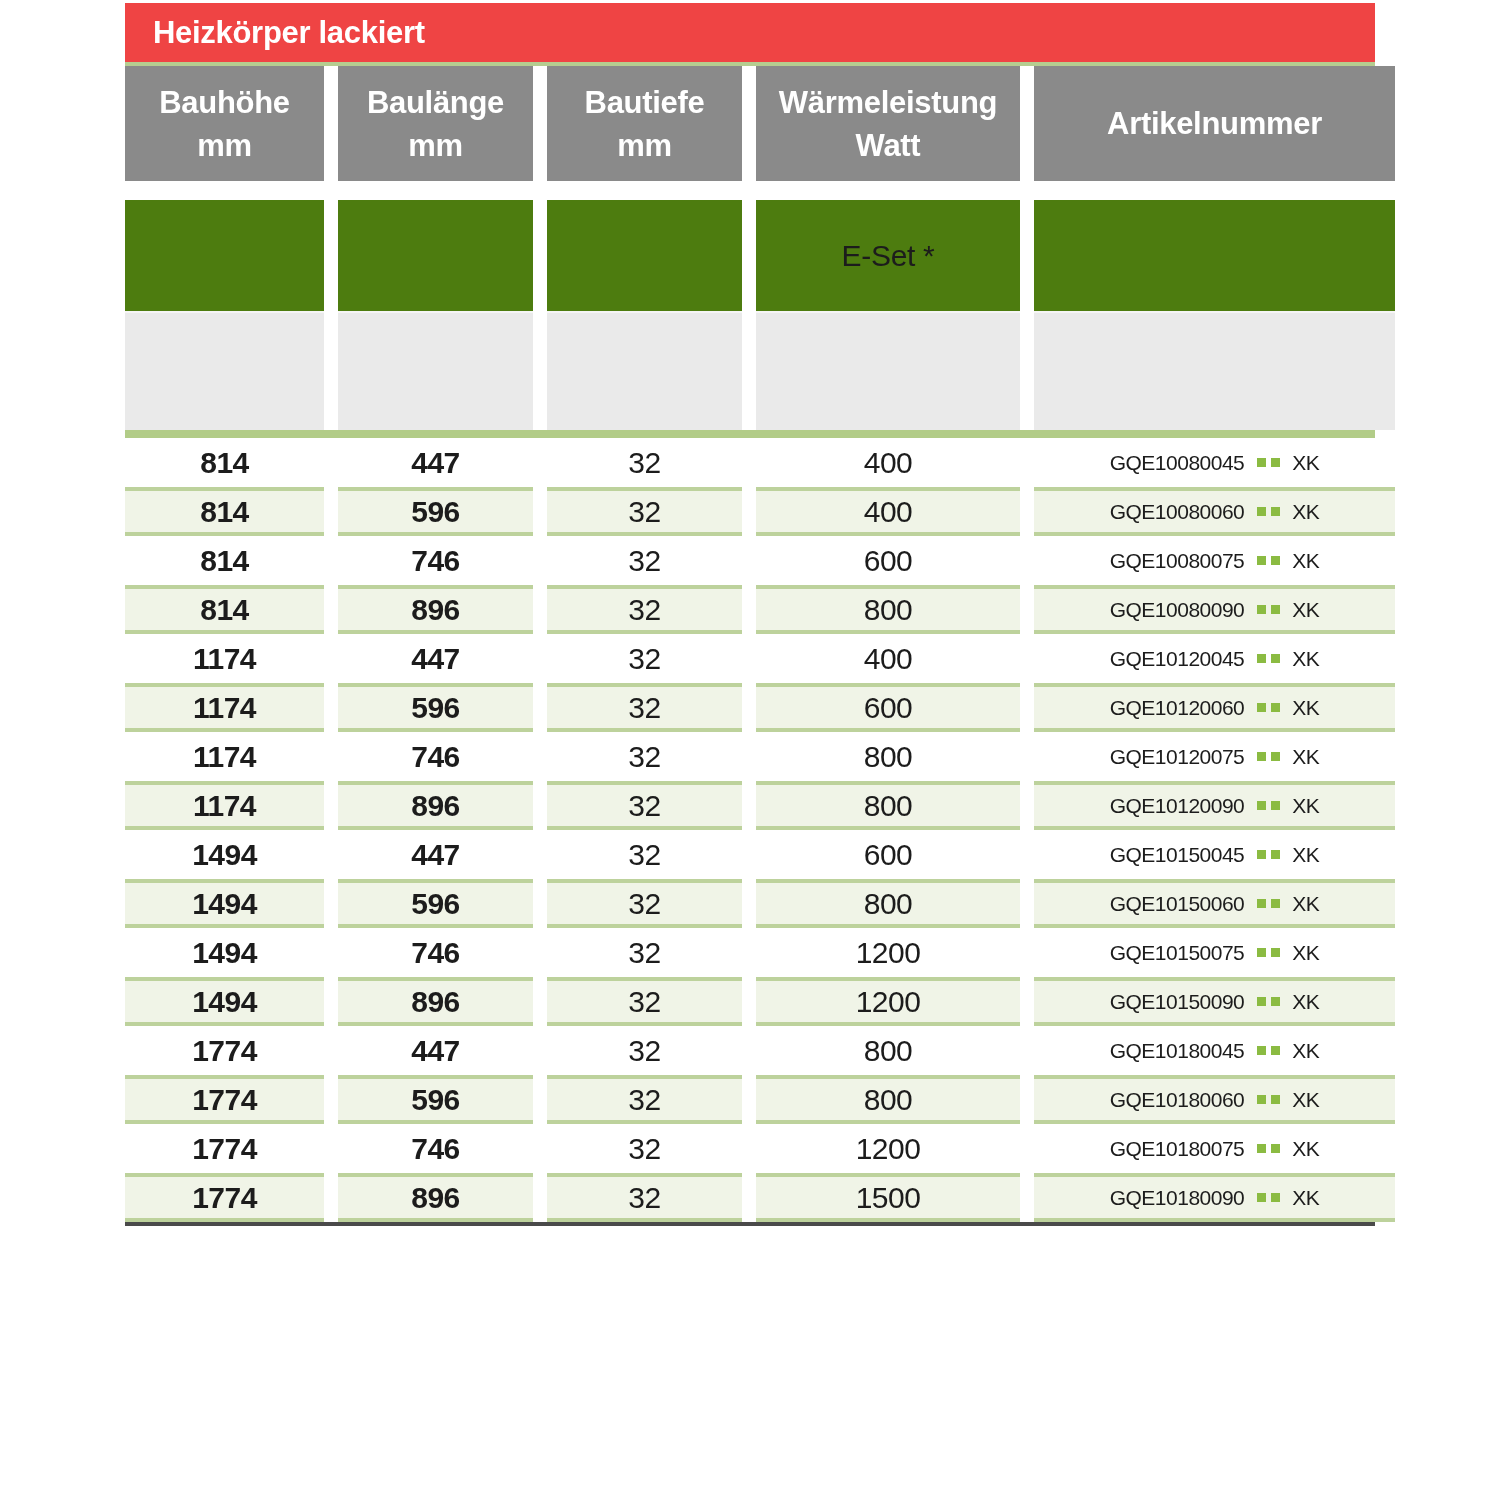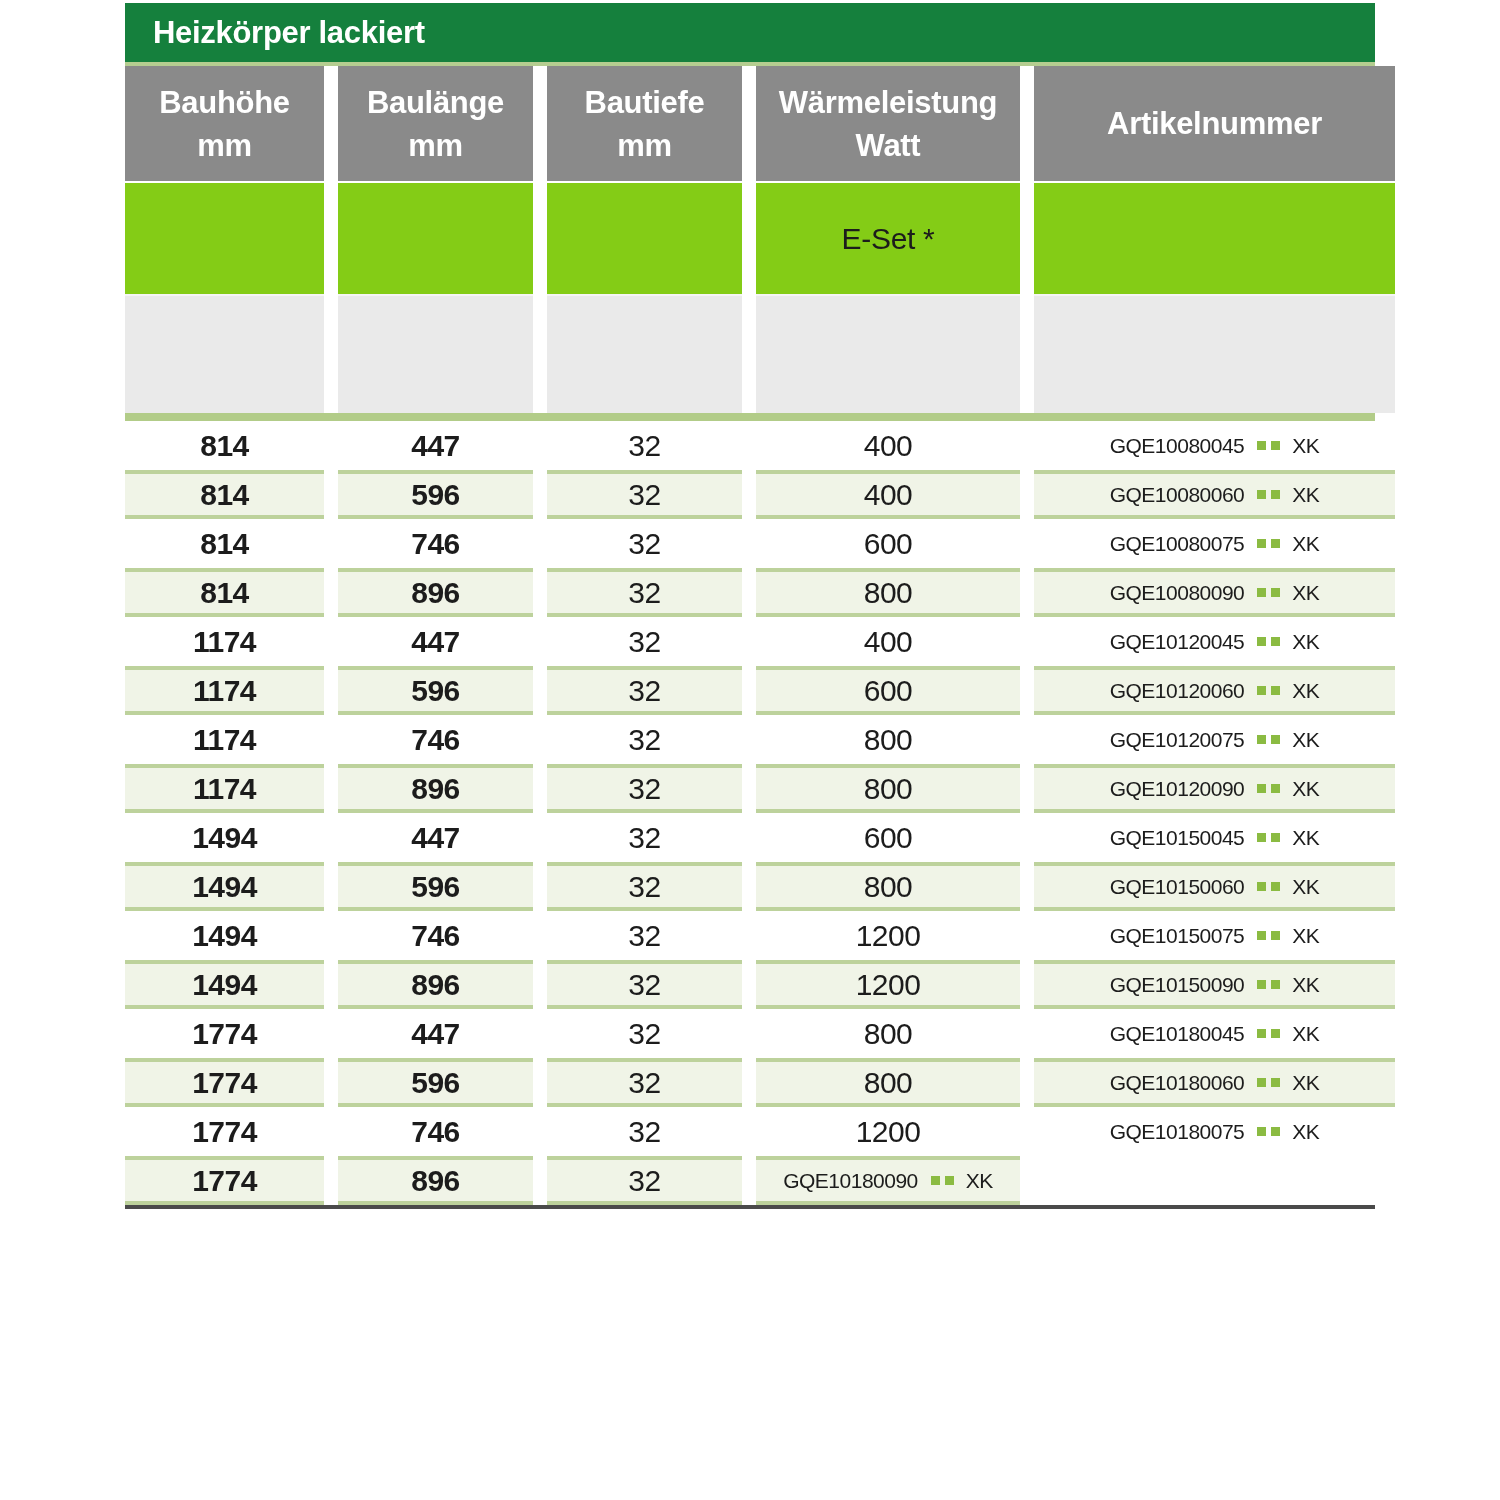--- a/index.html
+++ b/index.html
@@ -1,25 +1,25 @@
 <!DOCTYPE html>
 <html><head>
 <meta charset="utf-8">
 <style>
   html,body{margin:0;padding:0;background:#ffffff;}
   body{width:1500px;height:1500px;position:relative;font-family:"Liberation Sans",sans-serif;color:#1c1c1c;}
   .table-wrap{position:absolute;left:125px;top:3px;width:1250px;}
   .grid{display:grid;grid-template-columns:199px 195px 195px 264px 361px;column-gap:14px;}
-  .title-bar{height:59px;background:#15803d;color:#ffffff;font-weight:bold;font-size:31px;display:flex;align-items:center;padding-left:28px;box-sizing:border-box;letter-spacing:-0.3px;}
+  .title-bar{height:59px;background:#ef4444;color:#ffffff;font-weight:bold;font-size:31px;display:flex;align-items:center;padding-left:28px;box-sizing:border-box;letter-spacing:-0.3px;}
   .sep-title{height:4px;background:#b5cd90;}
   .header-row .hcell{height:115px;background:#8a8a8a;color:#ffffff;font-weight:bold;font-size:31px;display:flex;flex-direction:column;align-items:center;justify-content:center;text-align:center;letter-spacing:-0.3px;}
   .hline{line-height:43px;}
   .hline:empty{display:none;}
   .gap2{height:2px;background:#ffffff;}
-  .subrow-a .scell{height:113px;background:#84cc16;border-bottom:2px solid #f5f5f5;box-sizing:border-box;display:flex;align-items:center;justify-content:center;}
+  .subrow-a .scell{height:113px;background:#4d7c0f;border-bottom:2px solid #f5f5f5;box-sizing:border-box;display:flex;align-items:center;justify-content:center;margin-top:17px;}
   .subrow-b .scell{height:117px;background:#eaeaea;}
   .eset{font-size:30px;color:#1c1c1c;letter-spacing:-0.3px;}
   .thick-line{height:8px;background:#b2cc88;}
   .row{height:49px;}
   .row .cell{display:flex;align-items:center;justify-content:center;font-size:30px;letter-spacing:-0.5px;box-sizing:border-box;background:#ffffff;}
   .row.green .cell{background:#f0f4e7;border-top:4px solid #bdd29c;border-bottom:4px solid #bdd29c;}
   .cell.b{font-weight:bold;}
   .cell.art{font-size:21px;white-space:nowrap;}
   .dot{display:inline-block;width:9px;height:9px;background:#8bbb42;margin-left:5px;}
   .dot.first{margin-left:13px;}
@@ -260,20 +260,21 @@
           <span>GQE10180075</span>
           <span class="dot first"></span>
           <span class="dot"></span>
           <span class="suffix">XK</span>
         </div>
       </div>
       <div class="grid row green">
         <div class="cell b">1774</div>
         <div class="cell b">896</div>
         <div class="cell">32</div>
+        <div class="cell">1500</div>
         <div class="cell art">
           <span>GQE10180090</span>
           <span class="dot first"></span>
           <span class="dot"></span>
           <span class="suffix">XK</span>
         </div>
       </div>
     </div>
 
   <div class="bottom-line"></div>

